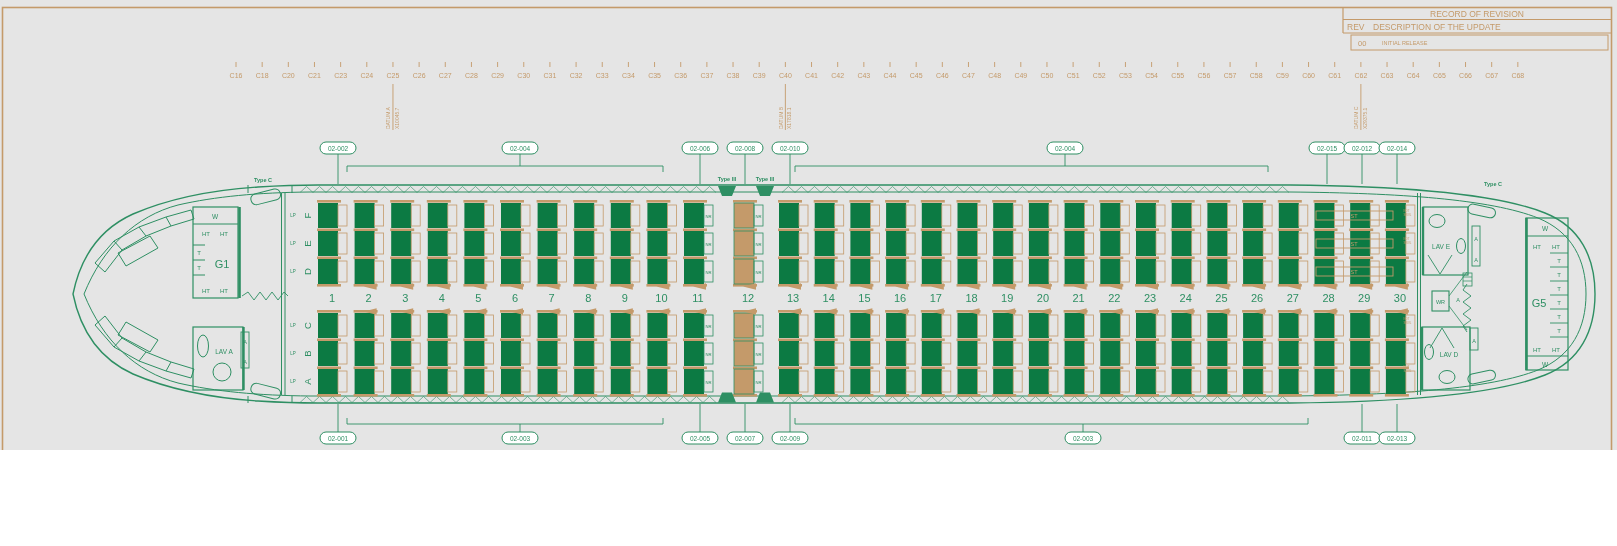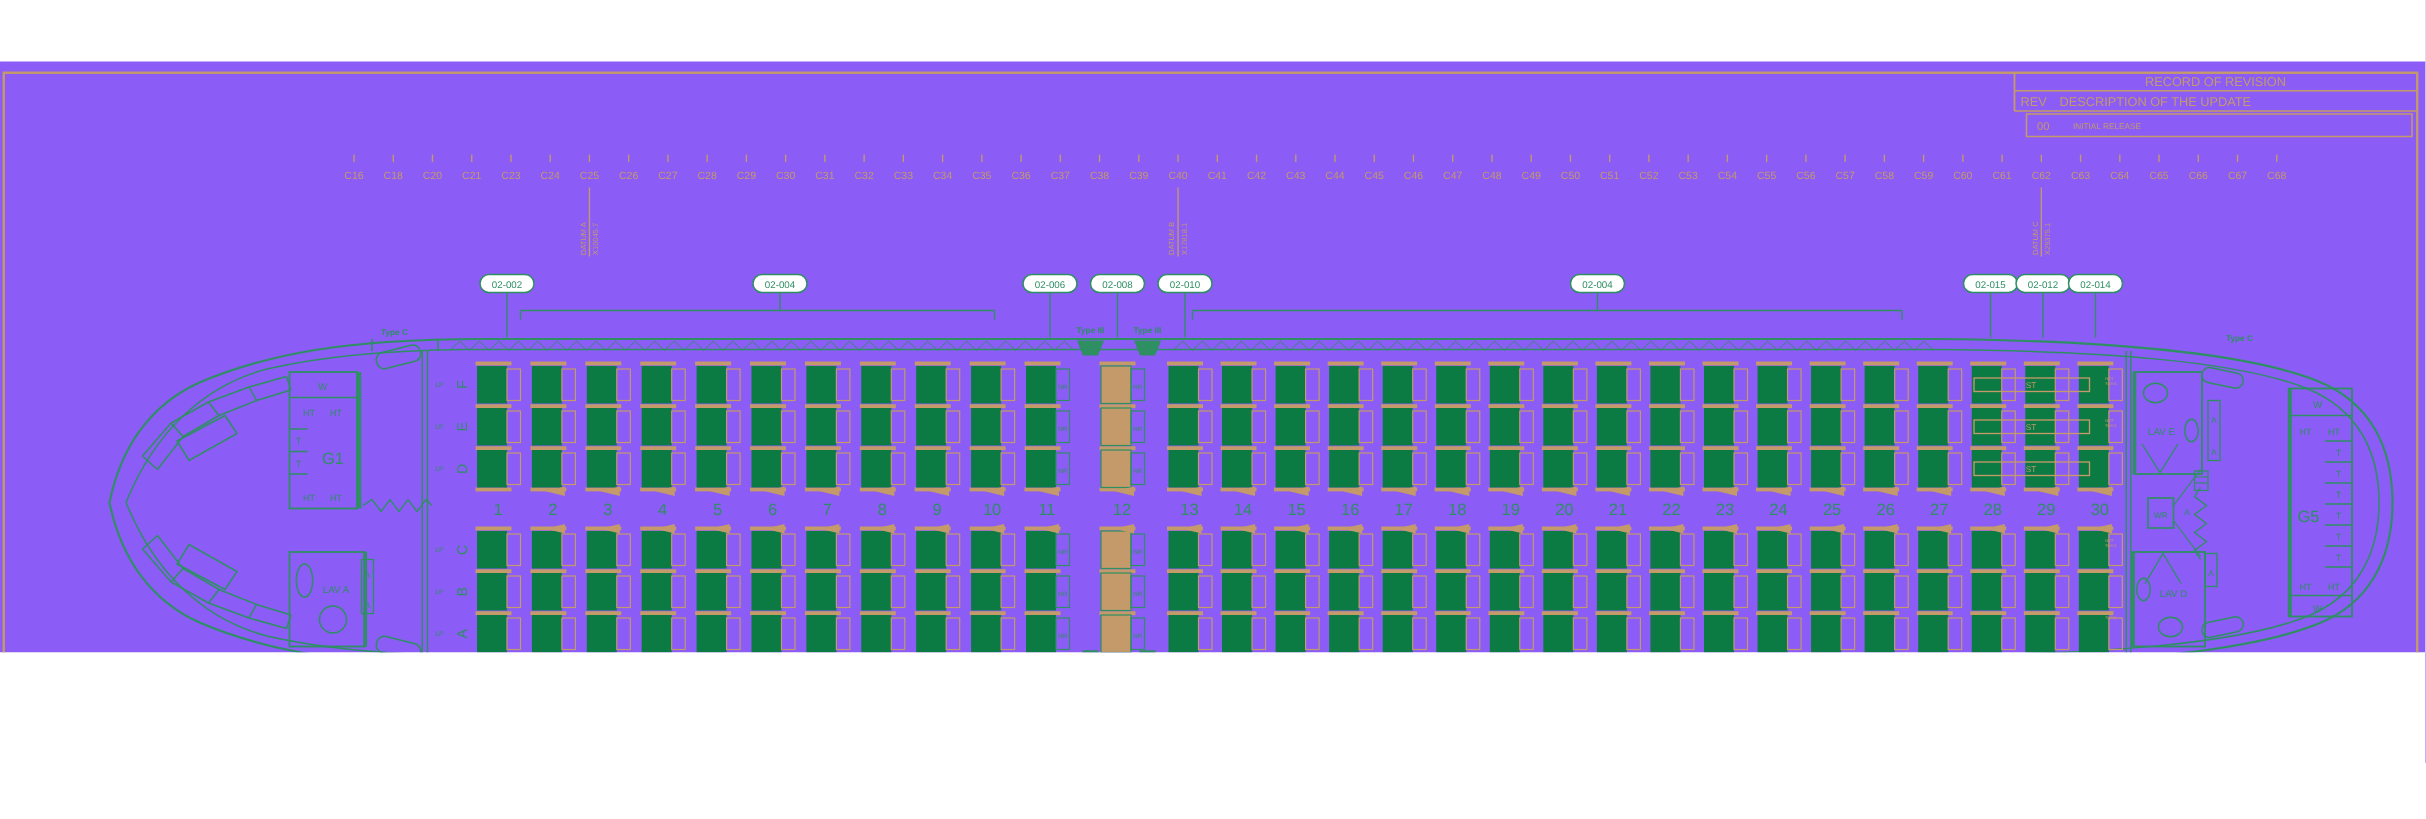--- a/index.html
+++ b/index.html
@@ -1,17 +1,17 @@
 <!DOCTYPE html>
 <html><head>
 <meta charset="utf-8">
 <style>
   html,body{margin:0;padding:0;background:#fff;}
-  .page{position:relative;width:1617px;height:394px;background:#8b5cf6;overflow:hidden;
-        font-family:"Liberation Sans", sans-serif;margin-top:41px;}
+  .page{position:relative;width:1617px;height:450px;background:#e5e5e5;overflow:hidden;
+        font-family:"Liberation Sans", sans-serif;}
   svg{position:absolute;left:0;top:0;}
   svg text{font-family:"Liberation Sans", sans-serif;}
   .t-tan{fill:#C49A6A;}
   .t-green{fill:#2E8F63;}
   .ln-tan{stroke:#C49A6A;fill:none;}
   .ln-green{stroke:#2E8F63;fill:none;}
 </style>
 </head>
 <body>
 

